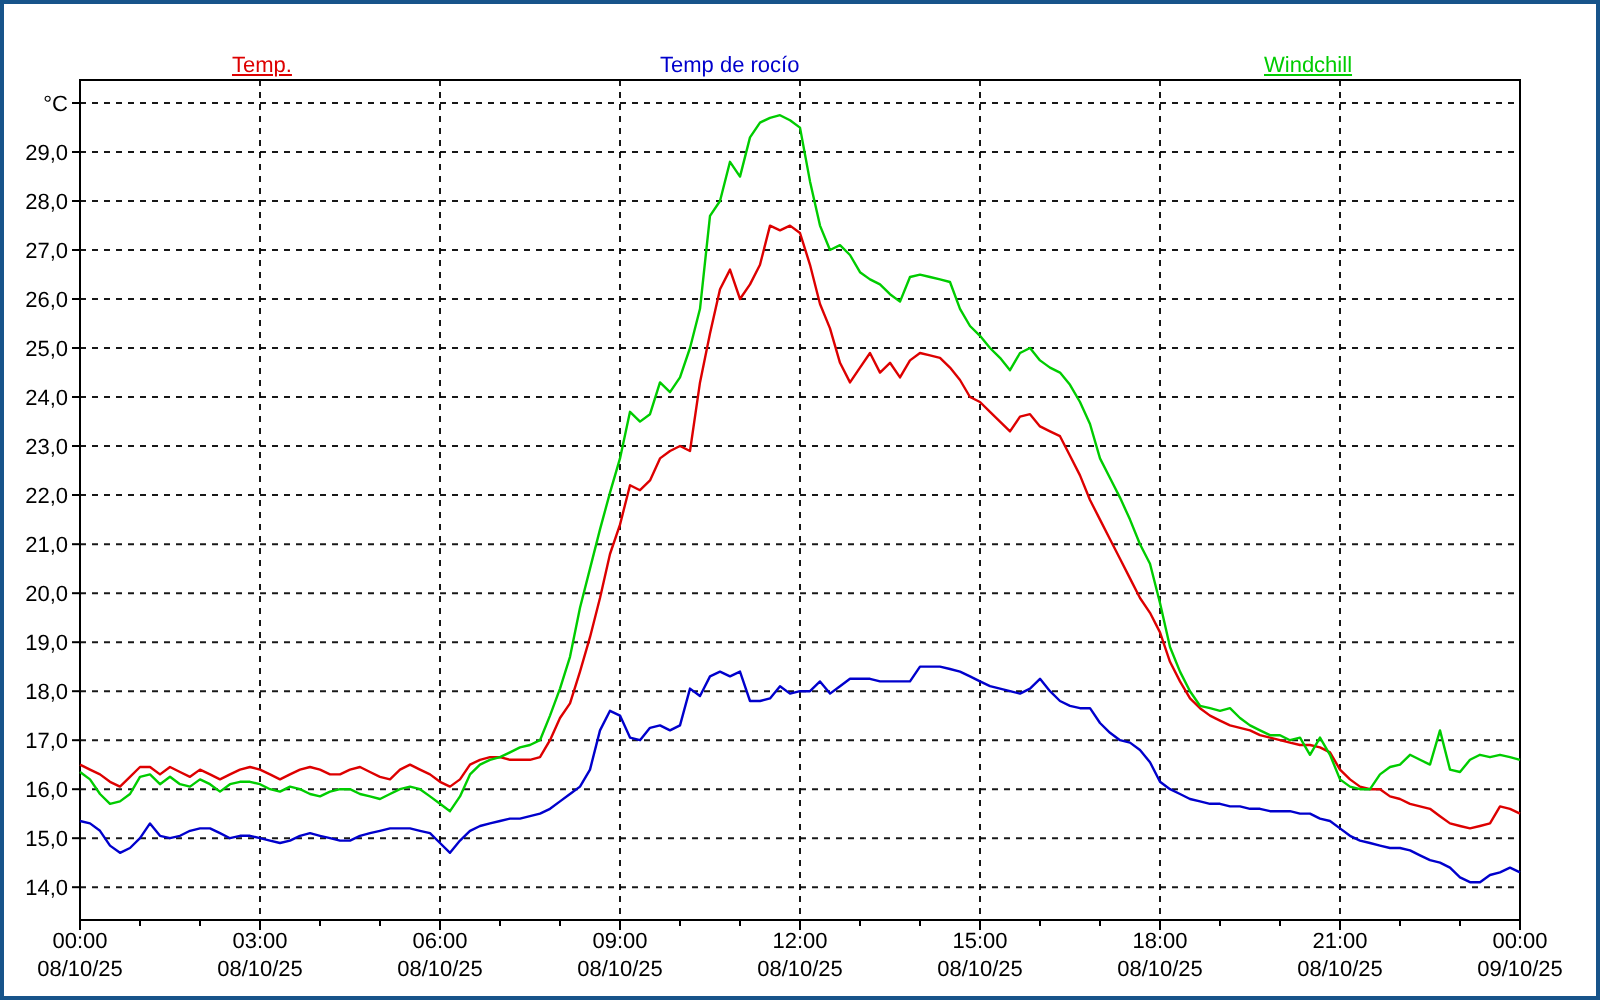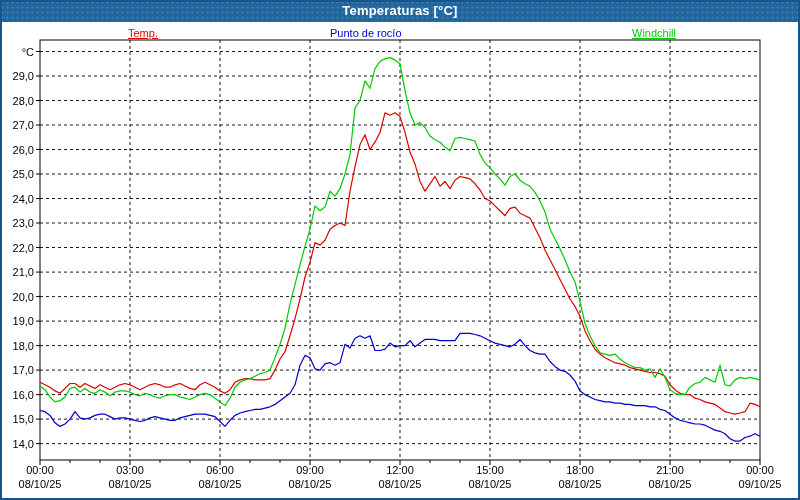--- a/index.html
+++ b/index.html
@@ -18,26 +18,23 @@
   .axisbox{fill:none;stroke:#000;stroke-width:1;}
   .axis{stroke:#000;stroke-width:1;}
   .ylab{font-family:"Liberation Sans",sans-serif;font-size:11px;text-anchor:end;fill:#000;}
   .xlab{font-family:"Liberation Sans",sans-serif;font-size:11px;text-anchor:middle;fill:#000;}
 </style>
 </head>
 <body>
 
 <div class="screen">
 
-  <div class="titlebar">
-    <span>Temperaturas [°C]</span>
-  </div>
 
-  <span class="legend-item" style="left: 128px; color: rgb(221, 0, 0); text-decoration: underline;">Temp.</span>
-  <span class="legend-item" style="left: 330px; color: rgb(0, 0, 204);">Punto de rocío</span>
+  <span class="legend-item" style="left: 116px; color: rgb(221, 0, 0); text-decoration: underline;">Temp.</span>
+  <span class="legend-item" style="left: 330px; color: rgb(0, 0, 204);">Temp de rocío</span>
   <span class="legend-item" style="left: 632px; color: rgb(0, 204, 0); text-decoration: underline;">Windchill</span>
 
   <svg id="chart-svg" width="800" height="500" viewBox="0 0 800 500">
       <line x1="40" x2="760" y1="443.6" y2="443.6" class="grid"></line>
       <line x1="40" x2="760" y1="419.1" y2="419.1" class="grid"></line>
       <line x1="40" x2="760" y1="394.6" y2="394.6" class="grid"></line>
       <line x1="40" x2="760" y1="370.1" y2="370.1" class="grid"></line>
       <line x1="40" x2="760" y1="345.6" y2="345.6" class="grid"></line>
       <line x1="40" x2="760" y1="321.1" y2="321.1" class="grid"></line>
       <line x1="40" x2="760" y1="296.6" y2="296.6" class="grid"></line>

